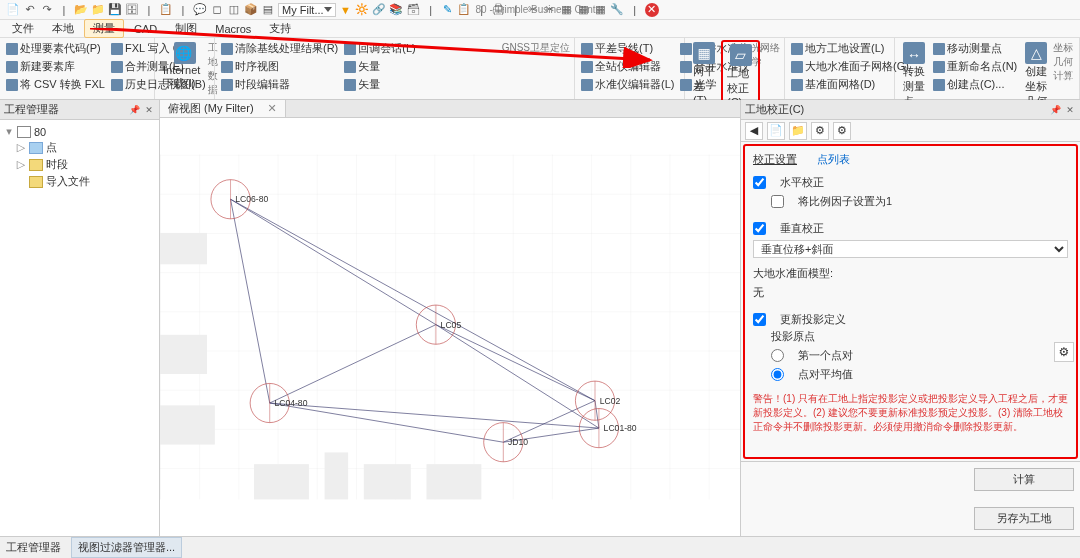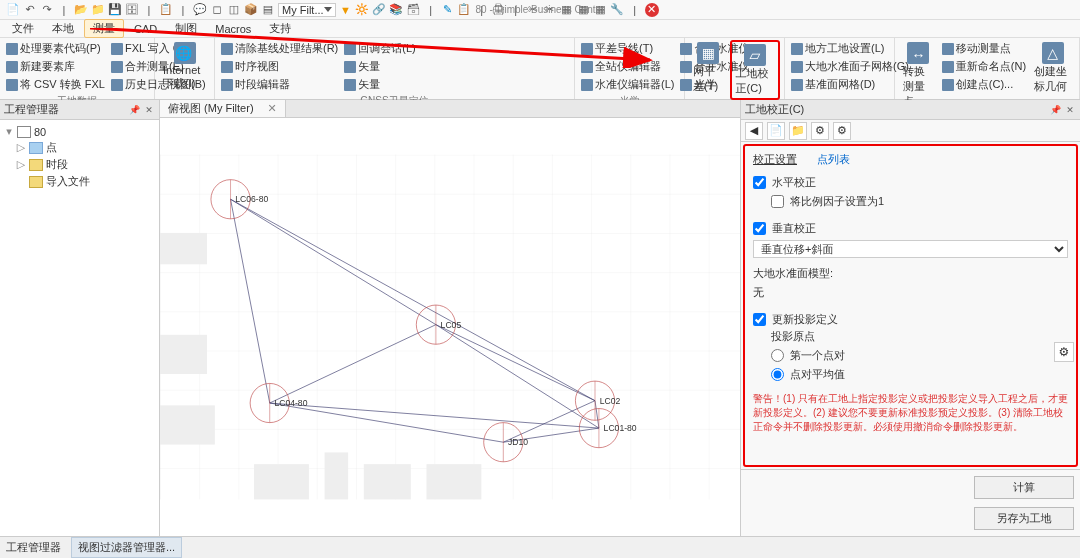--- a/index.html
+++ b/index.html
@@ -6,21 +6,21 @@
 body{width:1080px;height:558px;background:#f5f5f5;overflow:hidden;position:relative}
 .titlebar{height:20px;background:#f8f8f8;display:flex;align-items:center;padding:0 6px;gap:4px;border-bottom:1px solid #ddd}
 .titlebar .icon-row{display:flex;gap:3px;align-items:center}
 .titlebar .icon{width:14px;height:14px;display:inline-flex;align-items:center;justify-content:center;font-size:11px;color:#555}
 .titlebar .filter-combo{background:#fff;border:1px solid #ccc;padding:0 3px;font-size:10px;height:14px;display:flex;align-items:center}
 .titlebar .title{position:absolute;left:50%;transform:translateX(-50%);font-size:10px;color:#888}
 .menubar{height:18px;background:#f8f8f8;display:flex;align-items:center;padding:0 4px;gap:2px;border-bottom:1px solid #ddd}
 .menubar .menu-item{padding:1px 8px;font-size:11px;cursor:pointer}
 .menubar .menu-item.active{background:#fff3d6;border:1px solid #f0c070;border-radius:2px}
 .ribbon{height:62px;background:#f8f8f8;display:flex;border-bottom:1px solid #ccc}
-.ribbon-group{border-right:1px solid #ddd;padding:2px 4px;display:flex;flex-direction:column;position:relative}
+.ribbon-group{border-right:1px solid #ddd;padding:2px 4px;display:flex;flex-direction:row;position:relative}
 .ribbon-group-body{flex:1;display:flex;gap:2px;align-items:flex-start}
 .ribbon-group-label{text-align:center;font-size:10px;color:#777;padding-top:1px}
 .ribbon-btn{display:flex;align-items:center;gap:2px;padding:1px 2px;font-size:10px;white-space:nowrap;cursor:pointer}
 .ribbon-btn .ri{width:12px;height:12px;background:#68a;display:inline-block;border-radius:1px}
 .ribbon-col{display:flex;flex-direction:column;gap:1px}
 .ribbon-big{display:flex;flex-direction:column;align-items:center;padding:2px 4px;font-size:10px;cursor:pointer}
 .ribbon-big .ri-big{width:22px;height:22px;background:#68a;border-radius:2px;display:flex;align-items:center;justify-content:center;color:#fff;font-size:14px}
 .ribbon-big.highlighted{border:2px solid #e00;border-radius:3px}
 .red-arrow{position:absolute;top:28px;left:90px;width:570px;height:40px;pointer-events:none;z-index:5}
 .workspace{position:absolute;top:100px;left:0;right:0;bottom:22px;display:flex}
@@ -41,26 +41,26 @@
 .plan{position:absolute;top:18px;left:0;right:0;bottom:0}
 .plan svg{width:100%;height:100%}
 .right-panel{width:340px;background:#f8f8f8;border-left:1px solid #ccc;display:flex;flex-direction:column}
 .rp-toolbar{height:22px;border-bottom:1px solid #ccc;display:flex;align-items:center;padding:0 4px;gap:4px}
 .rp-toolbar .rt{width:18px;height:18px;background:#fff;border:1px solid #ccc;display:inline-flex;align-items:center;justify-content:center;font-size:11px;cursor:pointer}
 .rp-body{flex:1;padding:6px 8px;overflow:auto;border:2px solid #e00;border-radius:3px;margin:2px}
 .rp-tabs{display:flex;gap:20px;font-size:11px;margin-bottom:6px}
 .rp-tabs span{cursor:pointer;color:#06c}
 .rp-tabs span.active{color:#333;text-decoration:underline}
 .rp-section{margin-bottom:8px}
-.rp-row{display:flex;align-items:center;gap:4px;padding:2px 0;font-size:11px}
+.rp-row{display:flex;align-items:center;gap:12px;padding:2px 0;font-size:11px}
 .rp-row input[type=checkbox],.rp-row input[type=radio]{margin-right:2px}
 .rp-select{width:100%;border:1px solid #ccc;background:#fff;padding:1px 3px;font-size:11px;margin-top:2px}
 .rp-label{font-size:11px;margin-bottom:2px}
 .rp-warning{font-size:10px;color:#d33;line-height:1.4;margin-top:6px}
-.rp-buttons{border-top:1px solid #ccc;padding:6px;display:flex;flex-direction:column;gap:8px;align-items:flex-end}
+.rp-buttons{border-top:1px solid #ccc;padding:6px;display:flex;flex-direction:column;gap:16px;align-items:flex-end}
 .rp-buttons button{width:100px;padding:3px;font-size:11px;background:#f0f0f0;border:1px solid #bbb;cursor:pointer}
 .gear-btn{position:absolute;right:6px;top:242px;width:20px;height:20px;border:1px solid #ccc;background:#fff;display:flex;align-items:center;justify-content:center;cursor:pointer;font-size:12px}
 .statusbar{position:absolute;bottom:0;left:0;right:0;height:22px;background:#f0f0f0;border-top:1px solid #ccc;display:flex;align-items:center;padding:0 6px;gap:10px;font-size:10px}
 .statusbar .sb-tab{padding:2px 6px;background:#e0e8f0;border:1px solid #bcd;cursor:pointer}
 .tri{width:0;height:0;border-left:4px solid transparent;border-right:4px solid transparent;border-top:5px solid #555;display:inline-block}
 </style>
 </head>
 <body>
 
 <div class="titlebar">

